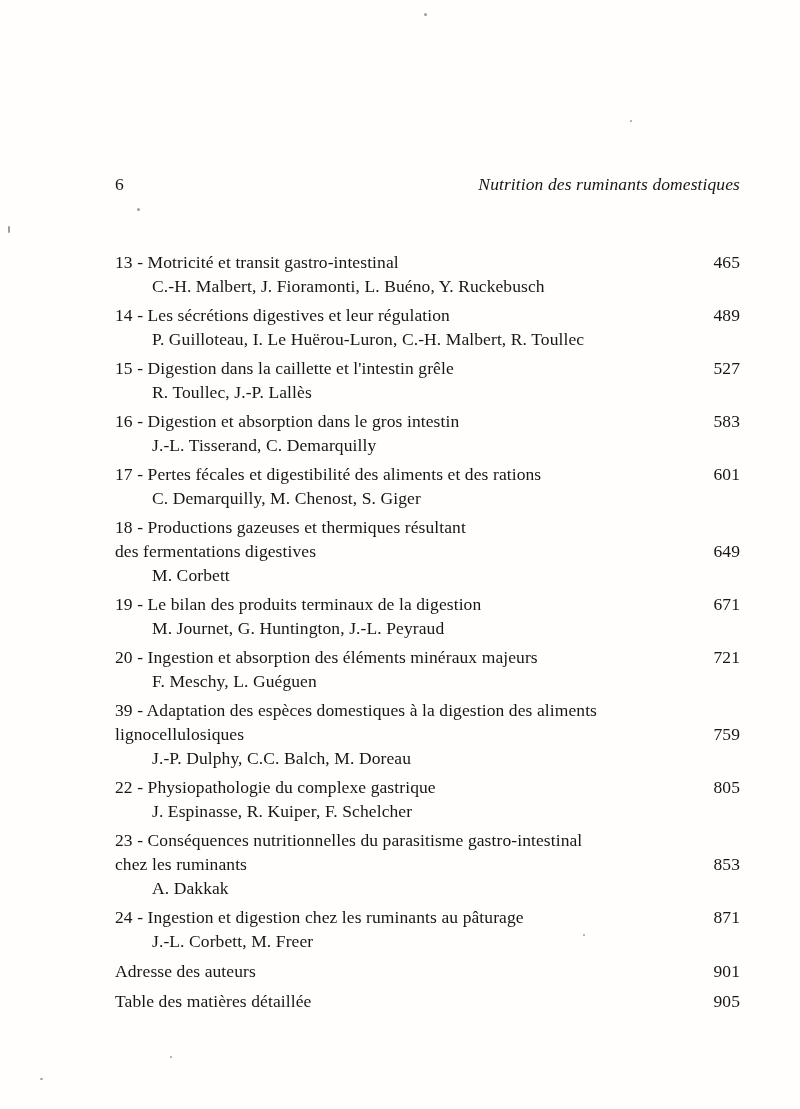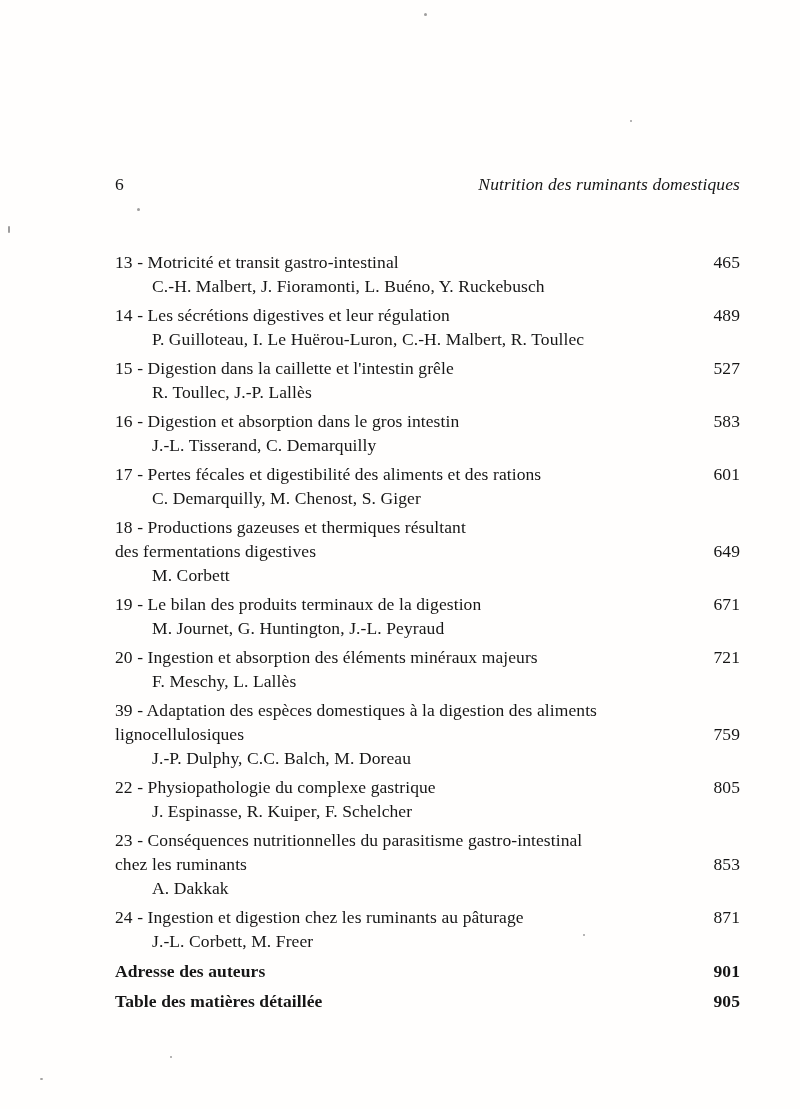--- a/index.html
+++ b/index.html
@@ -44,21 +44,21 @@
     justify-content: space-between;
     align-items: center;
   }
   .t { display: inline-block; }
   .pg {
     margin-left: 22px;
     white-space: nowrap;
   }
   .cont { }
   .auth { margin-left: 37px; }
-  .footer-row { margin-top: 6px; font-weight: bold; }
+  .footer-row { margin-top: 6px; }
   
   .speck {
     position: absolute;
     background: rgba(40,40,40,0.45);
     border-radius: 50%;
   }
 </style>
 </head>
 <body>
 
@@ -134,21 +134,21 @@
         <span class="pg">671</span>
       </div>
       <div class="auth">M. Journet, G. Huntington, J.-L. Peyraud</div>
     </div>
 
     <div class="entry">
       <div class="row">
         <span class="t">20 - Ingestion et absorption des éléments minéraux majeurs</span>
         <span class="pg">721</span>
       </div>
-      <div class="auth">F. Meschy, L. Lallès</div>
+      <div class="auth">F. Meschy, L. Guéguen</div>
     </div>
 
     <div class="entry">
       <div>39 - Adaptation des espèces domestiques à la digestion des aliments</div>
       <div class="row">
         <span class="t cont">lignocellulosiques</span>
         <span class="pg">759</span>
       </div>
       <div class="auth">J.-P. Dulphy, C.C. Balch, M. Doreau</div>
     </div>

